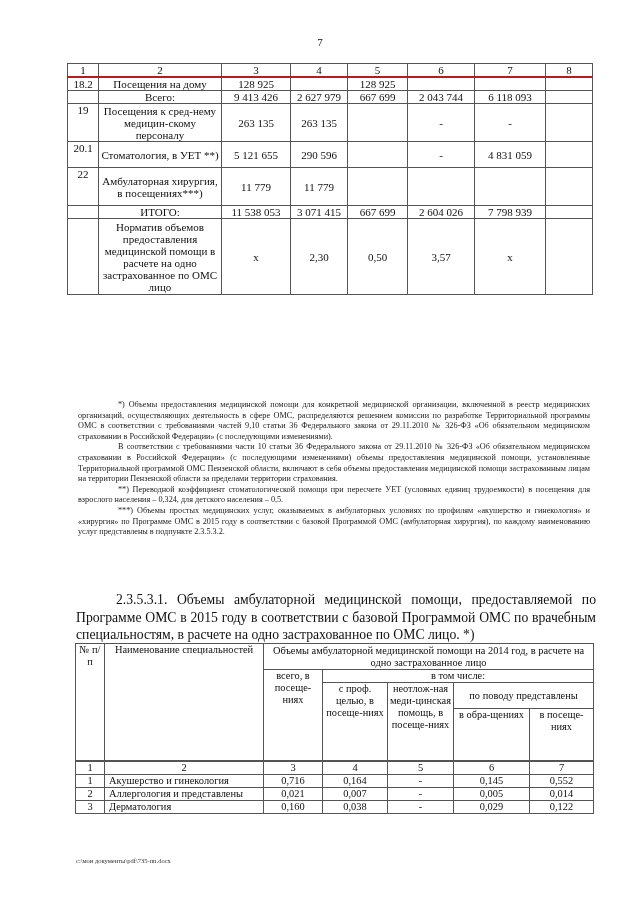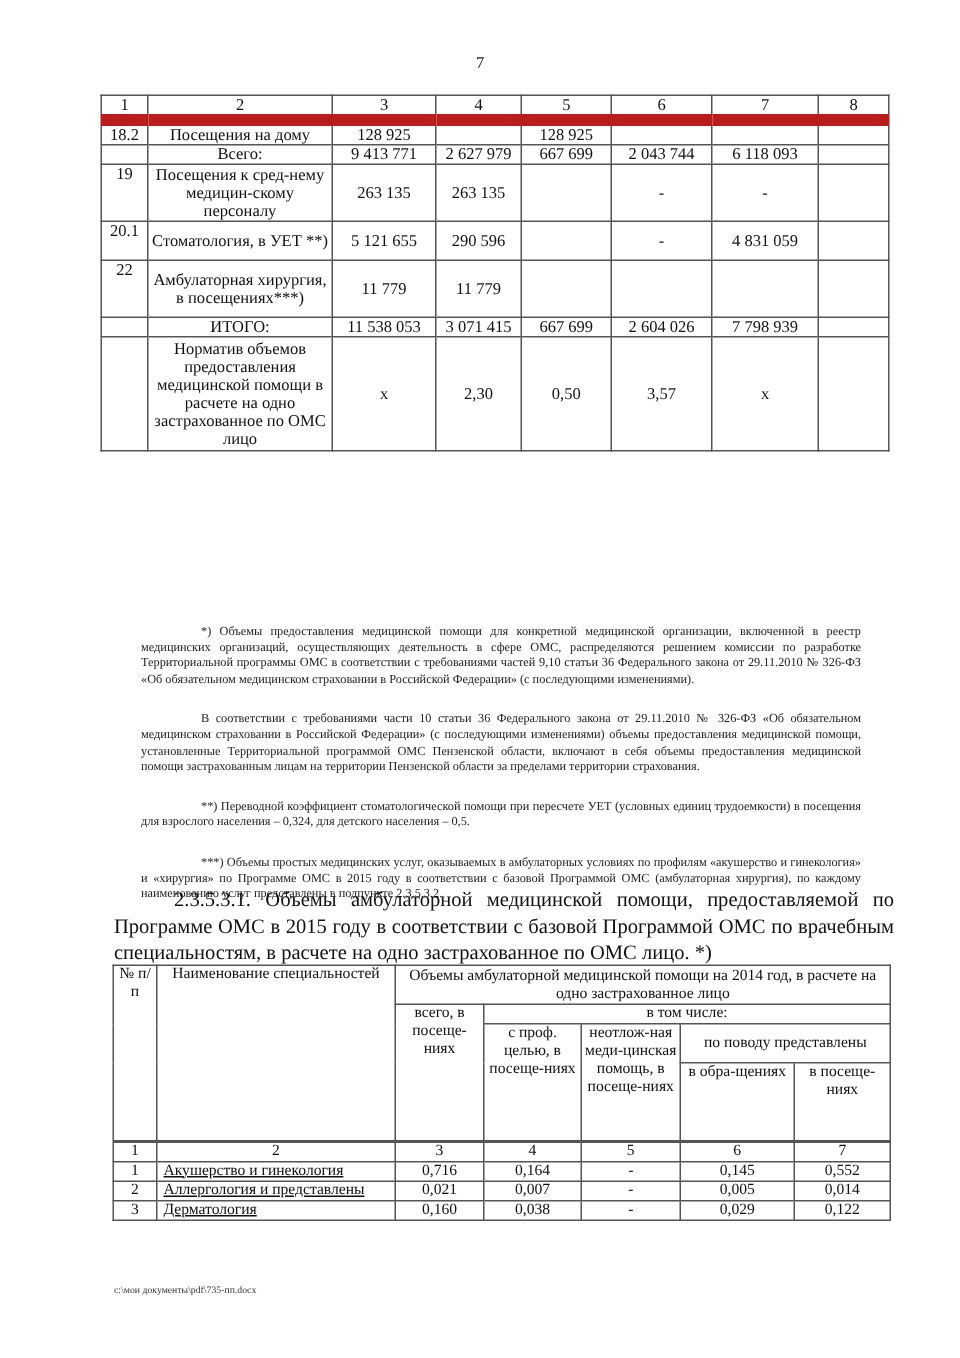--- a/index.html
+++ b/index.html
@@ -7,31 +7,31 @@
          font-family: "Liberation Serif", "DejaVu Serif", serif; color: #111; }
   .page-num { position: absolute; top: 36px; left: 0; width: 640px; text-align: center; font-size: 11px; }
 
   table { border-collapse: collapse; position: absolute; table-layout: fixed; }
   td { border: 1px solid #555; padding: 0 2px; text-align: center; vertical-align: middle;
        font-size: 11px; line-height: 12px; }
 
   #t1 { left: 67px; top: 63px; width: 525px; }
   #t1 td { height: 12px; }
   #t1 .name { line-height: 12px; }
-  #t1 tr.thick-top td { border-top: 8px solid #b91c1c; }
+  #t1 tr.thick-top td { border-top: 2px solid #b91c1c; }
 
   .notes { position: absolute; left: 78px; width: 512px; font-size: 8.2px; line-height: 10.6px; text-align: justify; color: #222; }
-  .notes p { margin: 16px; text-indent: 40px; }
+  .notes p { margin: 0; text-indent: 40px; }
 
   .heading { position: absolute; left: 76px; top: 579px; width: 520px; font-size: 13.7px; line-height: 17.5px; text-align: justify; color: #111; margin-top: 12px; }
   .heading span.ind { display: inline-block; width: 40px; }
 
   #t2 { left: 75px; top: 643px; width: 518px; }
   #t2 td { font-size: 10.4px; line-height: 12px; }
-  #t2 td.left { text-align: left; padding-left: 4px; text-decoration: underline; }
+  #t2 td.left { text-align: left; padding-left: 4px; }
 
   .footer { position: absolute; left: 76px; top: 857px; font-size: 6.5px; color: #333; }
 </style>
 </head>
 <body>
 
 <div class="page-num">7</div>
 
 <table id="t1">
   <colgroup>
@@ -61,21 +61,21 @@
     <td>128 925</td>
     <td></td>
     <td>128 925</td>
     <td></td>
     <td></td>
     <td></td>
   </tr>
   <tr>
     <td></td>
     <td class="name">Всего:</td>
-    <td>9 413 771</td>
+    <td>9 413 426</td>
     <td>2 627 979</td>
     <td>667 699</td>
     <td>2 043 744</td>
     <td>6 118 093</td>
     <td></td>
   </tr>
   <tr style="height:38px">
     <td style="vertical-align:top">19</td>
     <td class="name">Посещения к сред-нему медицин-скому персоналу</td>
     <td>263 135</td>

